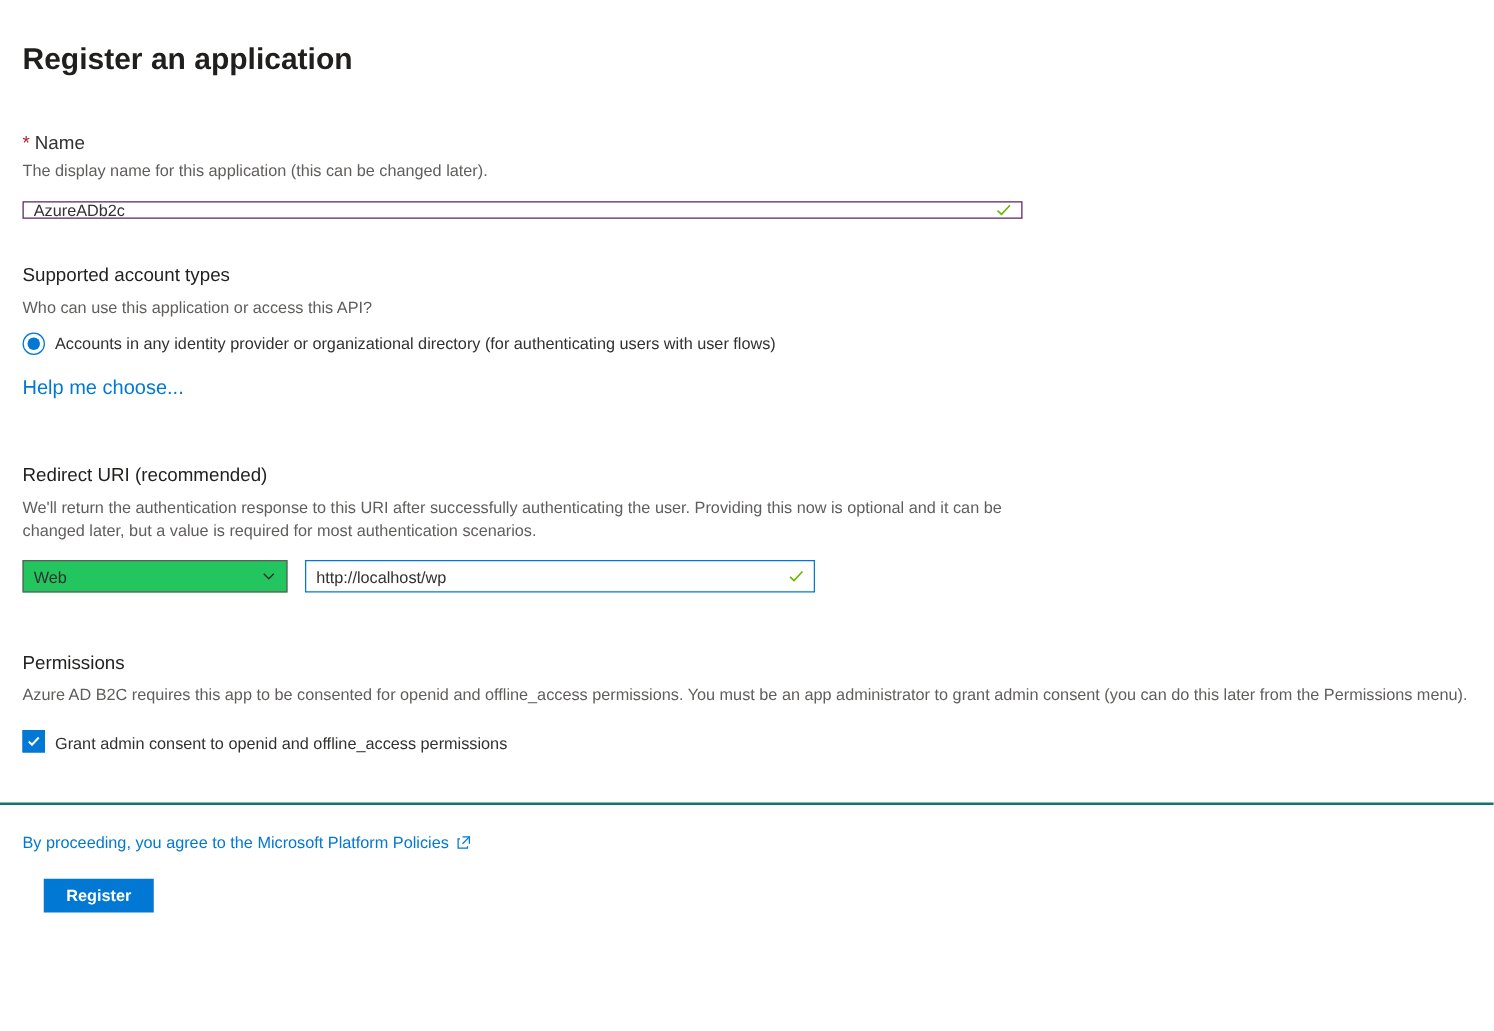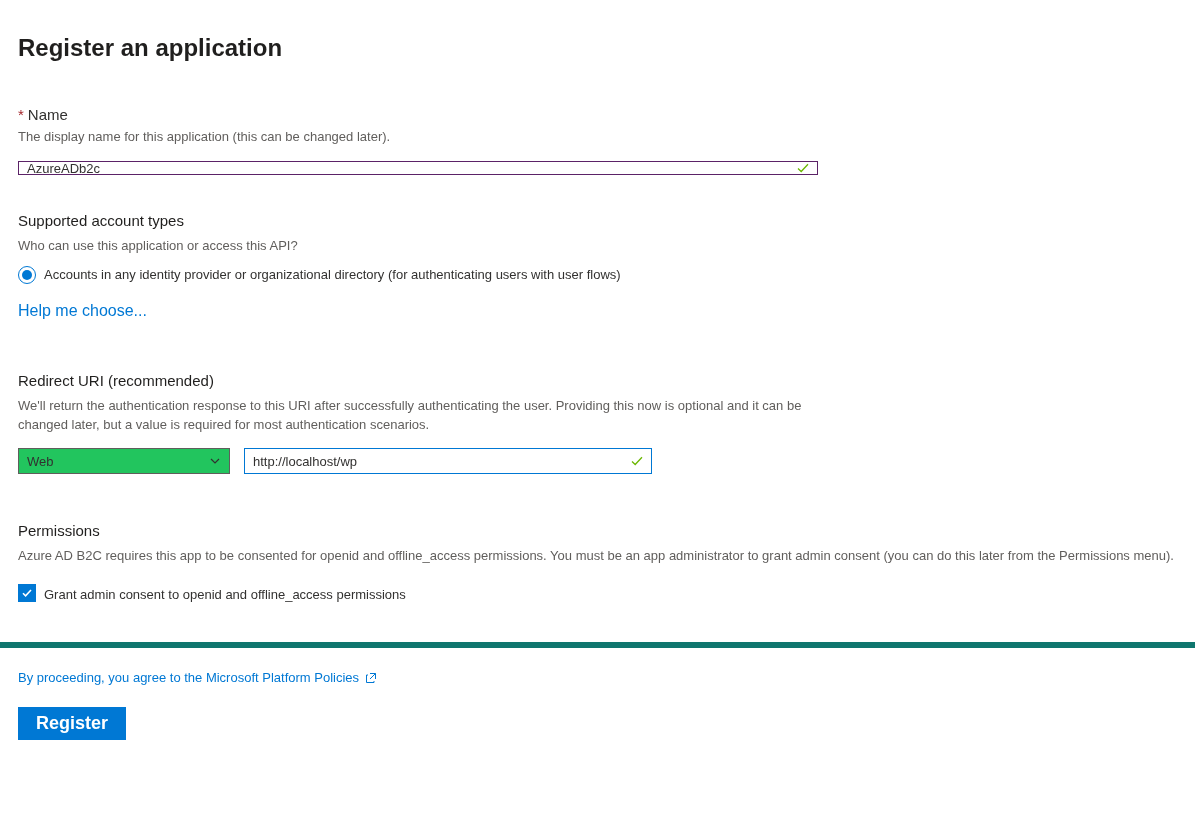--- a/index.html
+++ b/index.html
@@ -154,45 +154,46 @@
     align-items: center;
     justify-content: center;
     margin-right: 8px;
     flex-shrink: 0;
   }
   .checkbox-label {
     font-size: 13px;
     color: #323130;
   }
   .footer {
-    border-top: 6px solid #0f766e;
+    border-top: 2px solid #0f766e;
     padding-top: 22px;
     margin-left: -18px;
     margin-right: -18px;
     padding-left: 18px;
     padding-right: 12px;
   }
   .policy-link {
     color: #0078d4;
     font-size: 13px;
     display: inline-flex;
     align-items: center;
     gap: 6px;
     cursor: pointer;
     margin-bottom: 22px;
   }
   .register-btn {
     background: #0078d4;
     color: #fff;
     border: none;
     padding: 6px 18px;
-    font-size: 18px;
+    font-size: 13px;
     font-weight: 600;
     font-family: inherit;
     cursor: pointer;
+    margin-left: 17px;
   }
   svg { display: block; }
 </style>
 </head>
 <body>
 
 
 
 <h1 class="page-title">Register an application</h1>
 

